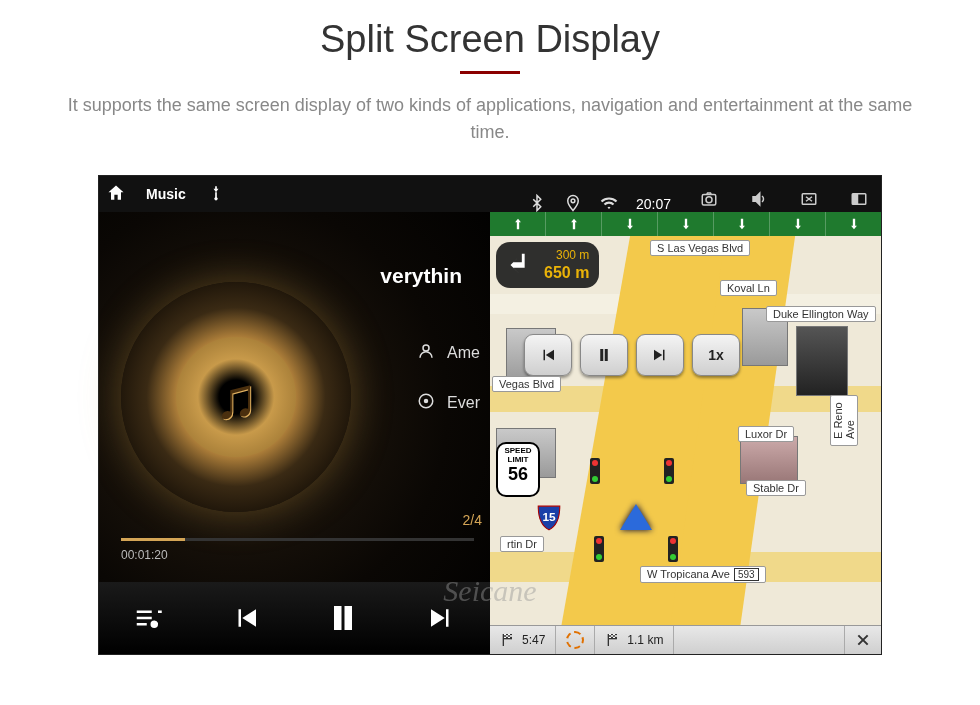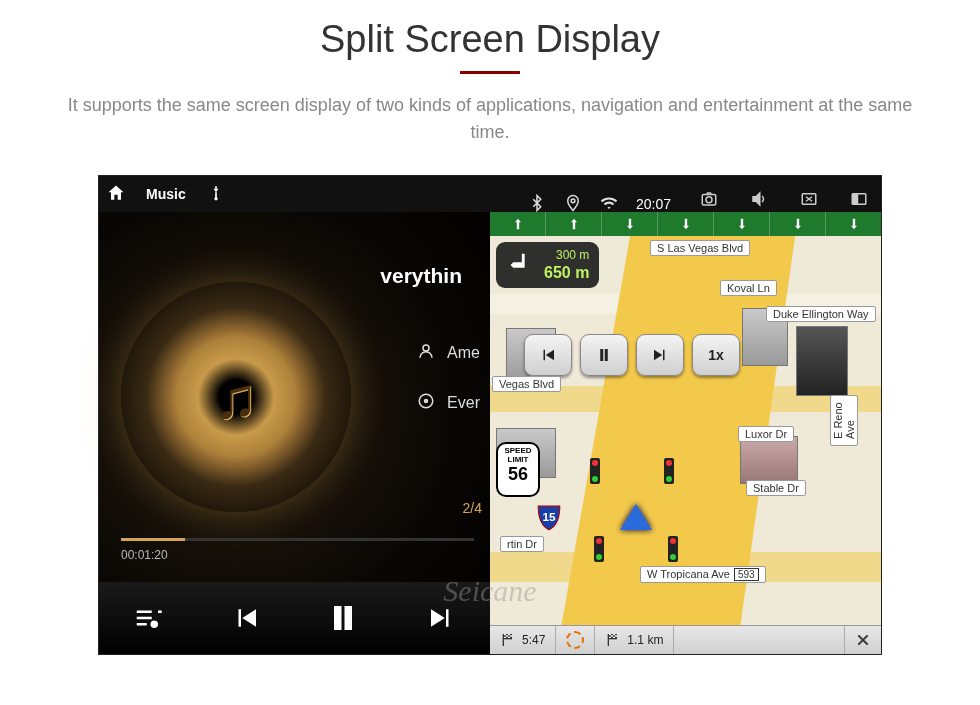--- a/index.html
+++ b/index.html
@@ -27,21 +27,21 @@
     background:radial-gradient(circle,#d4a556 0%,#b8863d 35%,#3a2a14 55%,#1a1208 75%,#000 100%);
     box-shadow:0 0 40px rgba(210,160,70,.35)}
   .disc-inner{position:absolute;left:50%;top:50%;transform:translate(-50%,-50%);width:120px;height:120px;border-radius:50%;
     background:radial-gradient(circle,#000 20%,#c89a4a 45%,#8a6628 100%);display:flex;align-items:center;justify-content:center}
   .note-glyph{font-size:58px;color:#4a2f0e;text-shadow:1px 1px 0 #e0b060}
   .track-title{position:absolute;right:28px;top:52px;font-size:21px;font-weight:600}
   .meta-row{position:absolute;right:10px;display:flex;align-items:center;gap:12px;font-size:16px;color:#ddd}
   .meta-artist{top:130px}
   .meta-album{top:180px}
   .meta-ico svg{width:18px;height:18px;stroke:#ddd;fill:none;stroke-width:2}
-  .counter{position:absolute;right:8px;top:288px;color:#d4a556;font-size:14px}
+  .counter{position:absolute;right:8px;top:300px;color:#d4a556;font-size:14px}
   .progress{position:absolute;left:22px;right:16px;top:326px;height:3px;background:#333}
   .progress-fill{height:100%;width:18%;background:#d4a556}
   .time-l{position:absolute;left:22px;top:336px;font-size:12px;color:#bbb}
   .time-r{position:absolute;right:16px;top:336px;font-size:12px;color:#bbb}
   .music-dock{position:absolute;left:0;right:0;bottom:0;height:72px;display:flex;align-items:center;justify-content:space-around;background:linear-gradient(#1a1a1a,#000)}
   .mctl{width:52px;height:52px;display:flex;align-items:center;justify-content:center;color:#fff}
   .mctl svg{width:30px;height:30px;fill:#fff}
   .mctl.big svg{width:36px;height:36px}
   .playlist-ico{position:relative}
   .playlist-ico svg{width:30px;height:30px;fill:#fff}
@@ -63,21 +63,21 @@
   .b3{left:306px;top:90px;width:50px;height:68px;background:linear-gradient(#555,#222)}
   .b4{left:6px;top:192px;width:58px;height:48px}
   .b5{left:250px;top:200px;width:56px;height:46px;background:linear-gradient(#caa,#977)}
   .traffic-light{position:absolute;width:10px;height:26px;background:#222;border-radius:2px}
   .traffic-light::before{content:"";position:absolute;top:2px;left:2px;width:6px;height:6px;border-radius:50%;background:#e33}
   .traffic-light::after{content:"";position:absolute;bottom:2px;left:2px;width:6px;height:6px;border-radius:50%;background:#3c3}
   .tl1{left:100px;top:222px}
   .tl2{left:174px;top:222px}
   .tl3{left:104px;top:300px}
   .tl4{left:178px;top:300px}
-  .turn-panel{position:absolute;left:6px;top:6px;background:rgba(30,30,30,.92);color:#bef264;padding:6px 10px 6px 6px;border-radius:9px;display:flex;align-items:center;gap:8px}
+  .turn-panel{position:absolute;left:6px;top:6px;background:rgba(30,30,30,.92);color:#eab308;padding:6px 10px 6px 6px;border-radius:14px;display:flex;align-items:center;gap:8px}
   .turn-panel svg{width:34px;height:34px;fill:#fff}
   .turn-dist{font-size:12px;line-height:1.2;text-align:right}
   .turn-dist .main{font-size:16px;font-weight:600}
   .street-lbl{position:absolute;background:#fff;border:1px solid #999;font-size:11px;color:#333;padding:1px 6px;border-radius:2px}
   .sl-top{left:160px;top:4px}
   .sl-koval{left:230px;top:44px}
   .sl-duke{left:276px;top:70px}
   .sl-vegas{left:2px;top:140px;transform:rotate(0)}
   .sl-luxor{left:248px;top:190px}
   .sl-stable{left:256px;top:244px}

